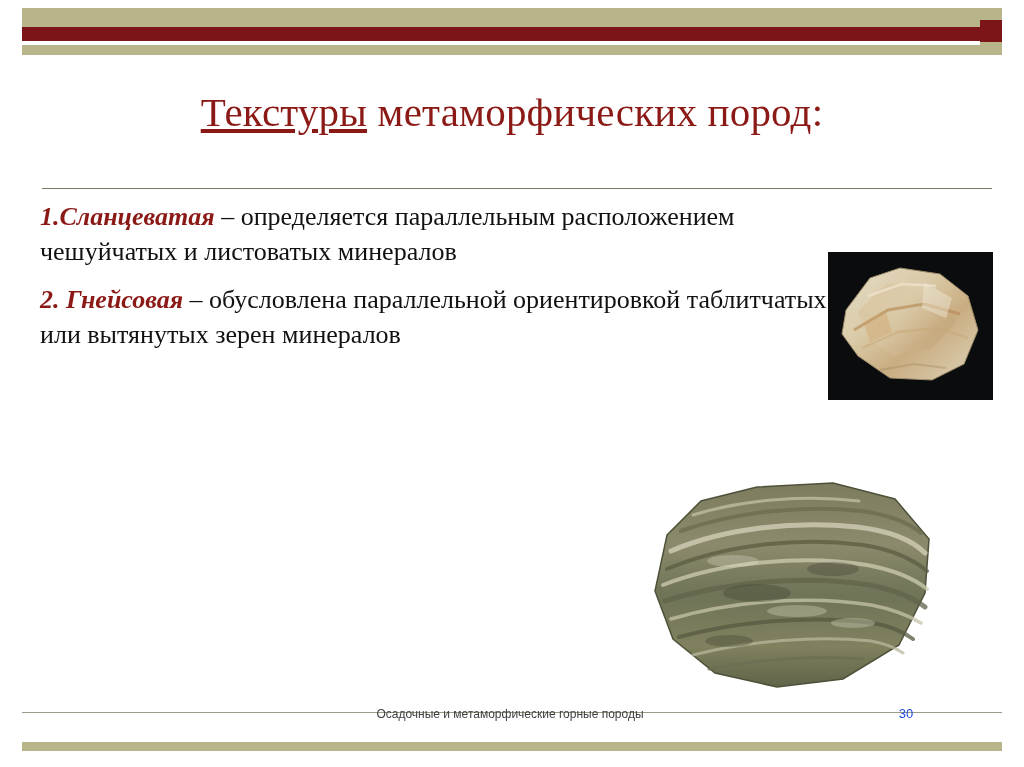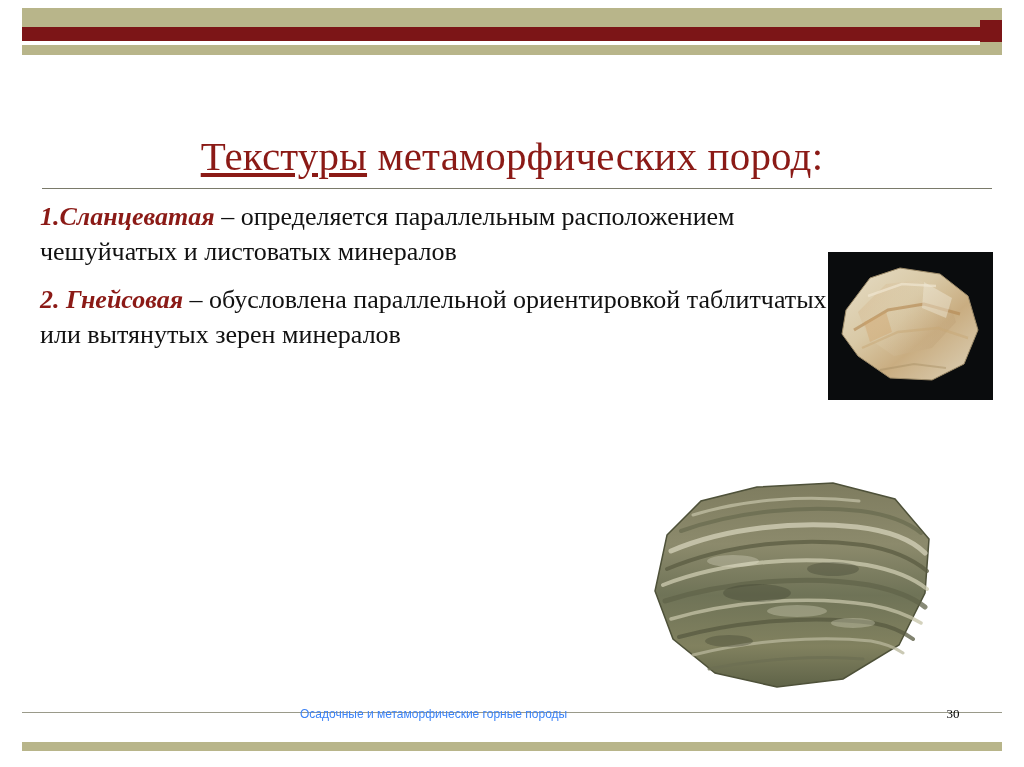--- a/index.html
+++ b/index.html
@@ -78,21 +78,20 @@
     background: #7c1517;
   }
 
   
   .title-wrap {
     position: absolute;
     left: 0;
     top: 88px;
     width: 1024px;
     text-align: center;
-    margin-top: 44px;
   }
   .title {
     font-family: "Liberation Serif", serif;
     font-size: 41px;
     color: #8b1a16;
     letter-spacing: 0.2px;
     white-space: nowrap;
   }
   .title .u {
     text-decoration: underline;
@@ -161,35 +160,35 @@
     top: 712px;
     width: 980px;
     height: 1px;
     background: #9a9a8a;
   }
   .footer-text {
     position: absolute;
     left: 300px;
     top: 706px;
     width: 420px;
-    text-align: left;
+    text-align: center;
     font-family: "Liberation Sans", sans-serif;
     font-size: 12px;
-    color: #3b82f6;
+    color: #404040;
     line-height: 1.35;
   }
   .footer-page {
     position: absolute;
-    left: 923px;
+    left: 876px;
     top: 706px;
     width: 60px;
     text-align: center;
-    font-family: Liberation Serif, serif;
+    font-family: Liberation Sans, sans-serif;
     font-size: 13px;
-    color: #000000;
+    color: #1d4ed8;
   }
   .bottom-deco {
     position: absolute;
     left: 22px;
     top: 742px;
     width: 980px;
     height: 9px;
     background: #b8b58a;
   }
 </style>

